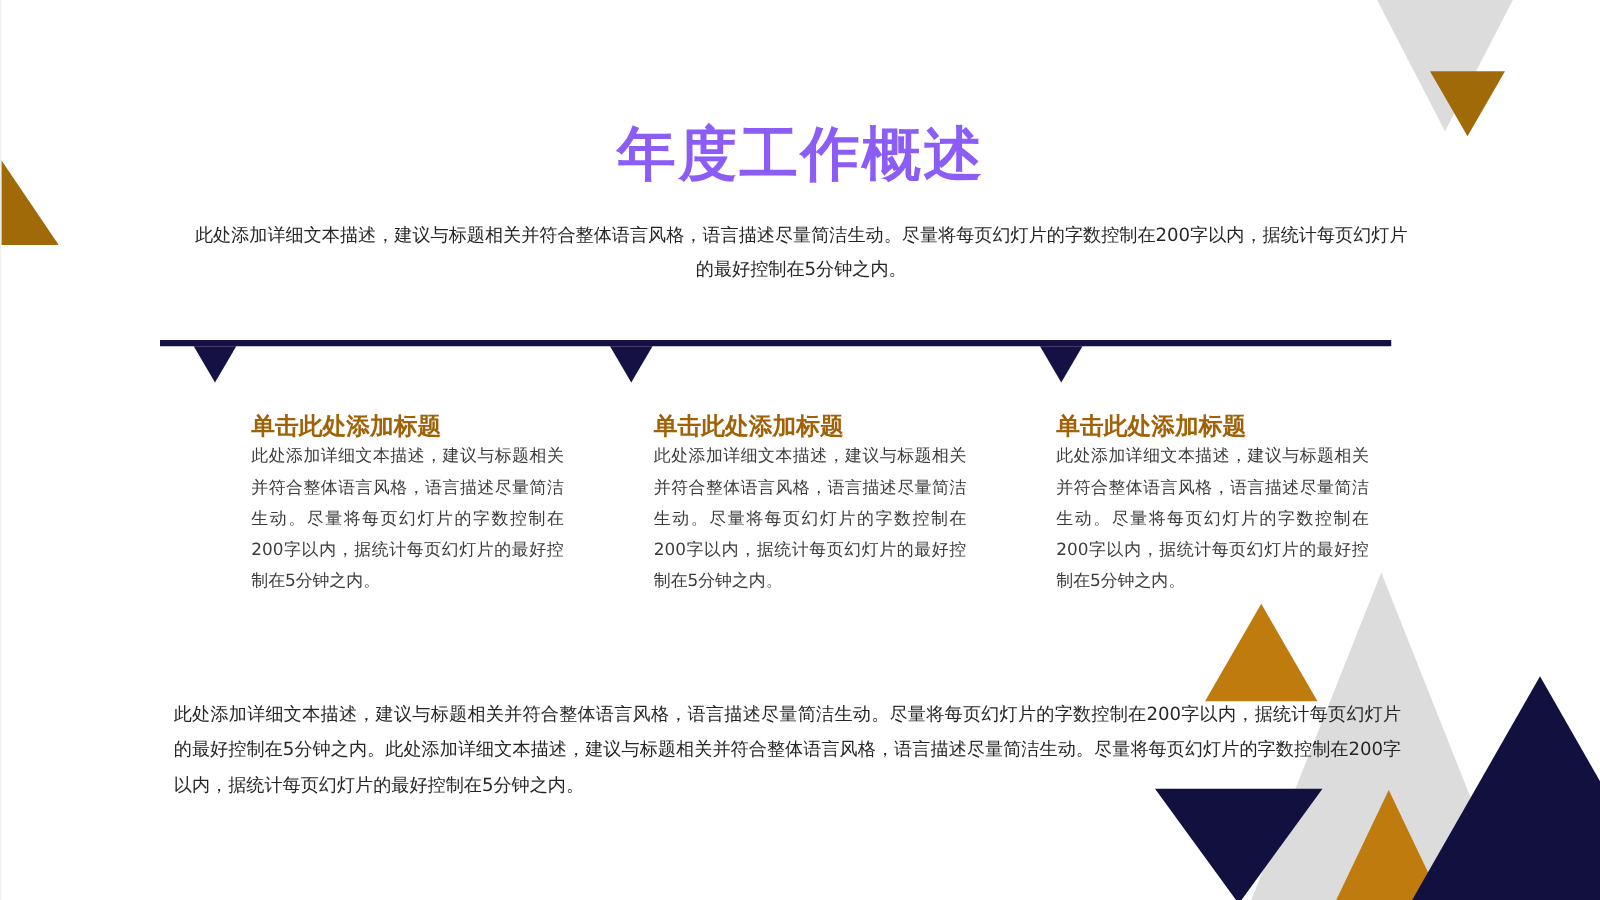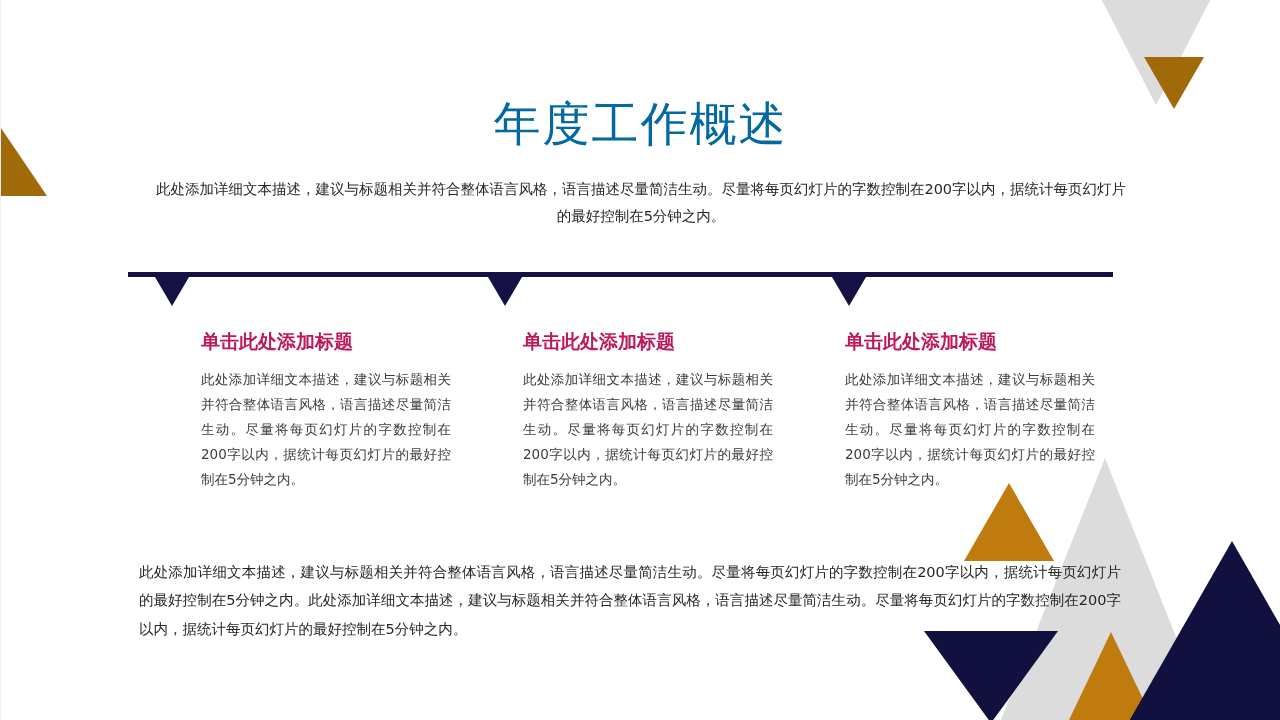--- a/index.html
+++ b/index.html
@@ -105,23 +105,23 @@
   }
 
   
   .slide-title {
     position: absolute;
     left: 0;
     right: 0;
     top: 97px;
     text-align: center;
     font-size: 47px;
-    font-weight: normal;
+    font-weight: bold;
     letter-spacing: 2px;
-    color: #0369a1;
+    color: #8b5cf6;
     line-height: 1.15;
   }
 
   .slide-subtitle {
     position: absolute;
     left: 150px;
     width: 980px;
     top: 176px;
     text-align: center;
     font-size: 14.5px;
@@ -166,22 +166,22 @@
     width: 950px;
     display: flex;
     gap: 72px;
   }
   .col {
     width: 250px;
   }
   .col-title {
     font-size: 19px;
     font-weight: bold;
-    color: #be185d;
-    margin-bottom: 14px;
+    color: #a16207;
+    margin-bottom: 0;
     line-height: 1.2;
   }
   .col-body {
     font-size: 13.5px;
     color: #3b3b3b;
     line-height: 1.85;
     text-align: justify;
     text-justify: inter-ideograph;
   }
 

